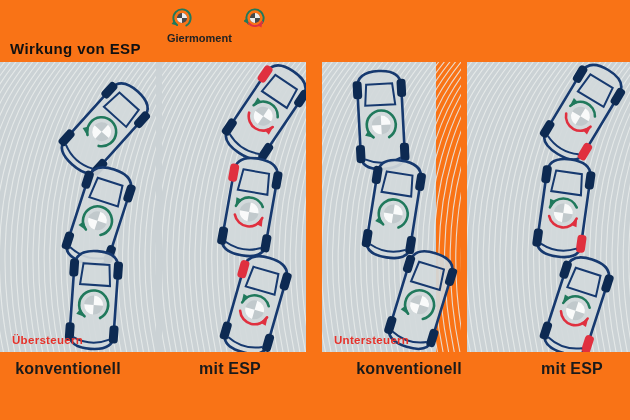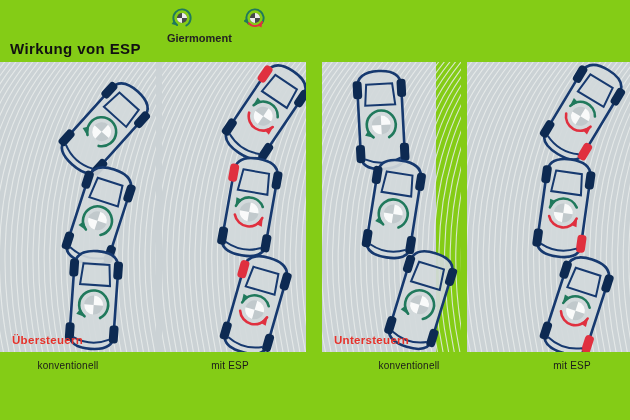--- a/index.html
+++ b/index.html
@@ -1,18 +1,18 @@
 <!DOCTYPE html>
 <html><head>
 <meta charset="utf-8">
 <style>
   html,body{margin:0;padding:0;}
   .stage{
     position:relative; width:630px; height:420px;
-    background:#84cc16; overflow:hidden;
+    background:#f97316; overflow:hidden;
     font-family:"Liberation Sans", sans-serif;
   }
   .title{
     position:absolute; left:10px; top:40px;
     font-size:15px; font-weight:bold; color:#111; letter-spacing:.4px;
   }
   .legend-item{ position:absolute; top:7px; }
   .legend-item.yaw{ left:167px; width:66px; }
   .legend-item.corr{ left:240px; width:60px; }
   .licon{ width:22px; height:22px; display:block; margin-left:4px; }
@@ -24,21 +24,21 @@
   .panel.p1{ left:162px; width:144px; }
   .panel.p2{ left:322px; width:114px; }
   .panel.p3{ left:467px; width:163px; }
   .psvg{ position:absolute; left:0; top:0; display:block; }
   .scenario{
     position:absolute; bottom:6px; left:12px;
     font-size:11.5px; font-weight:bold; color:#e6322b; letter-spacing:.3px;
   }
   .caption{
     position:absolute; top:360px; transform:translateX(-50%);
-    font-size:10px; font-weight:normal; color:#1a1a1a; letter-spacing:.2px;
+    font-size:16px; font-weight:bold; color:#1a1a1a; letter-spacing:.2px;
     white-space:nowrap;
   }
   .caption.c0{ left:68px; }
   .caption.c1{ left:230px; }
   .caption.c2{ left:409px; }
   .caption.c3{ left:572px; }
 </style>
 </head>
 <body>
 

